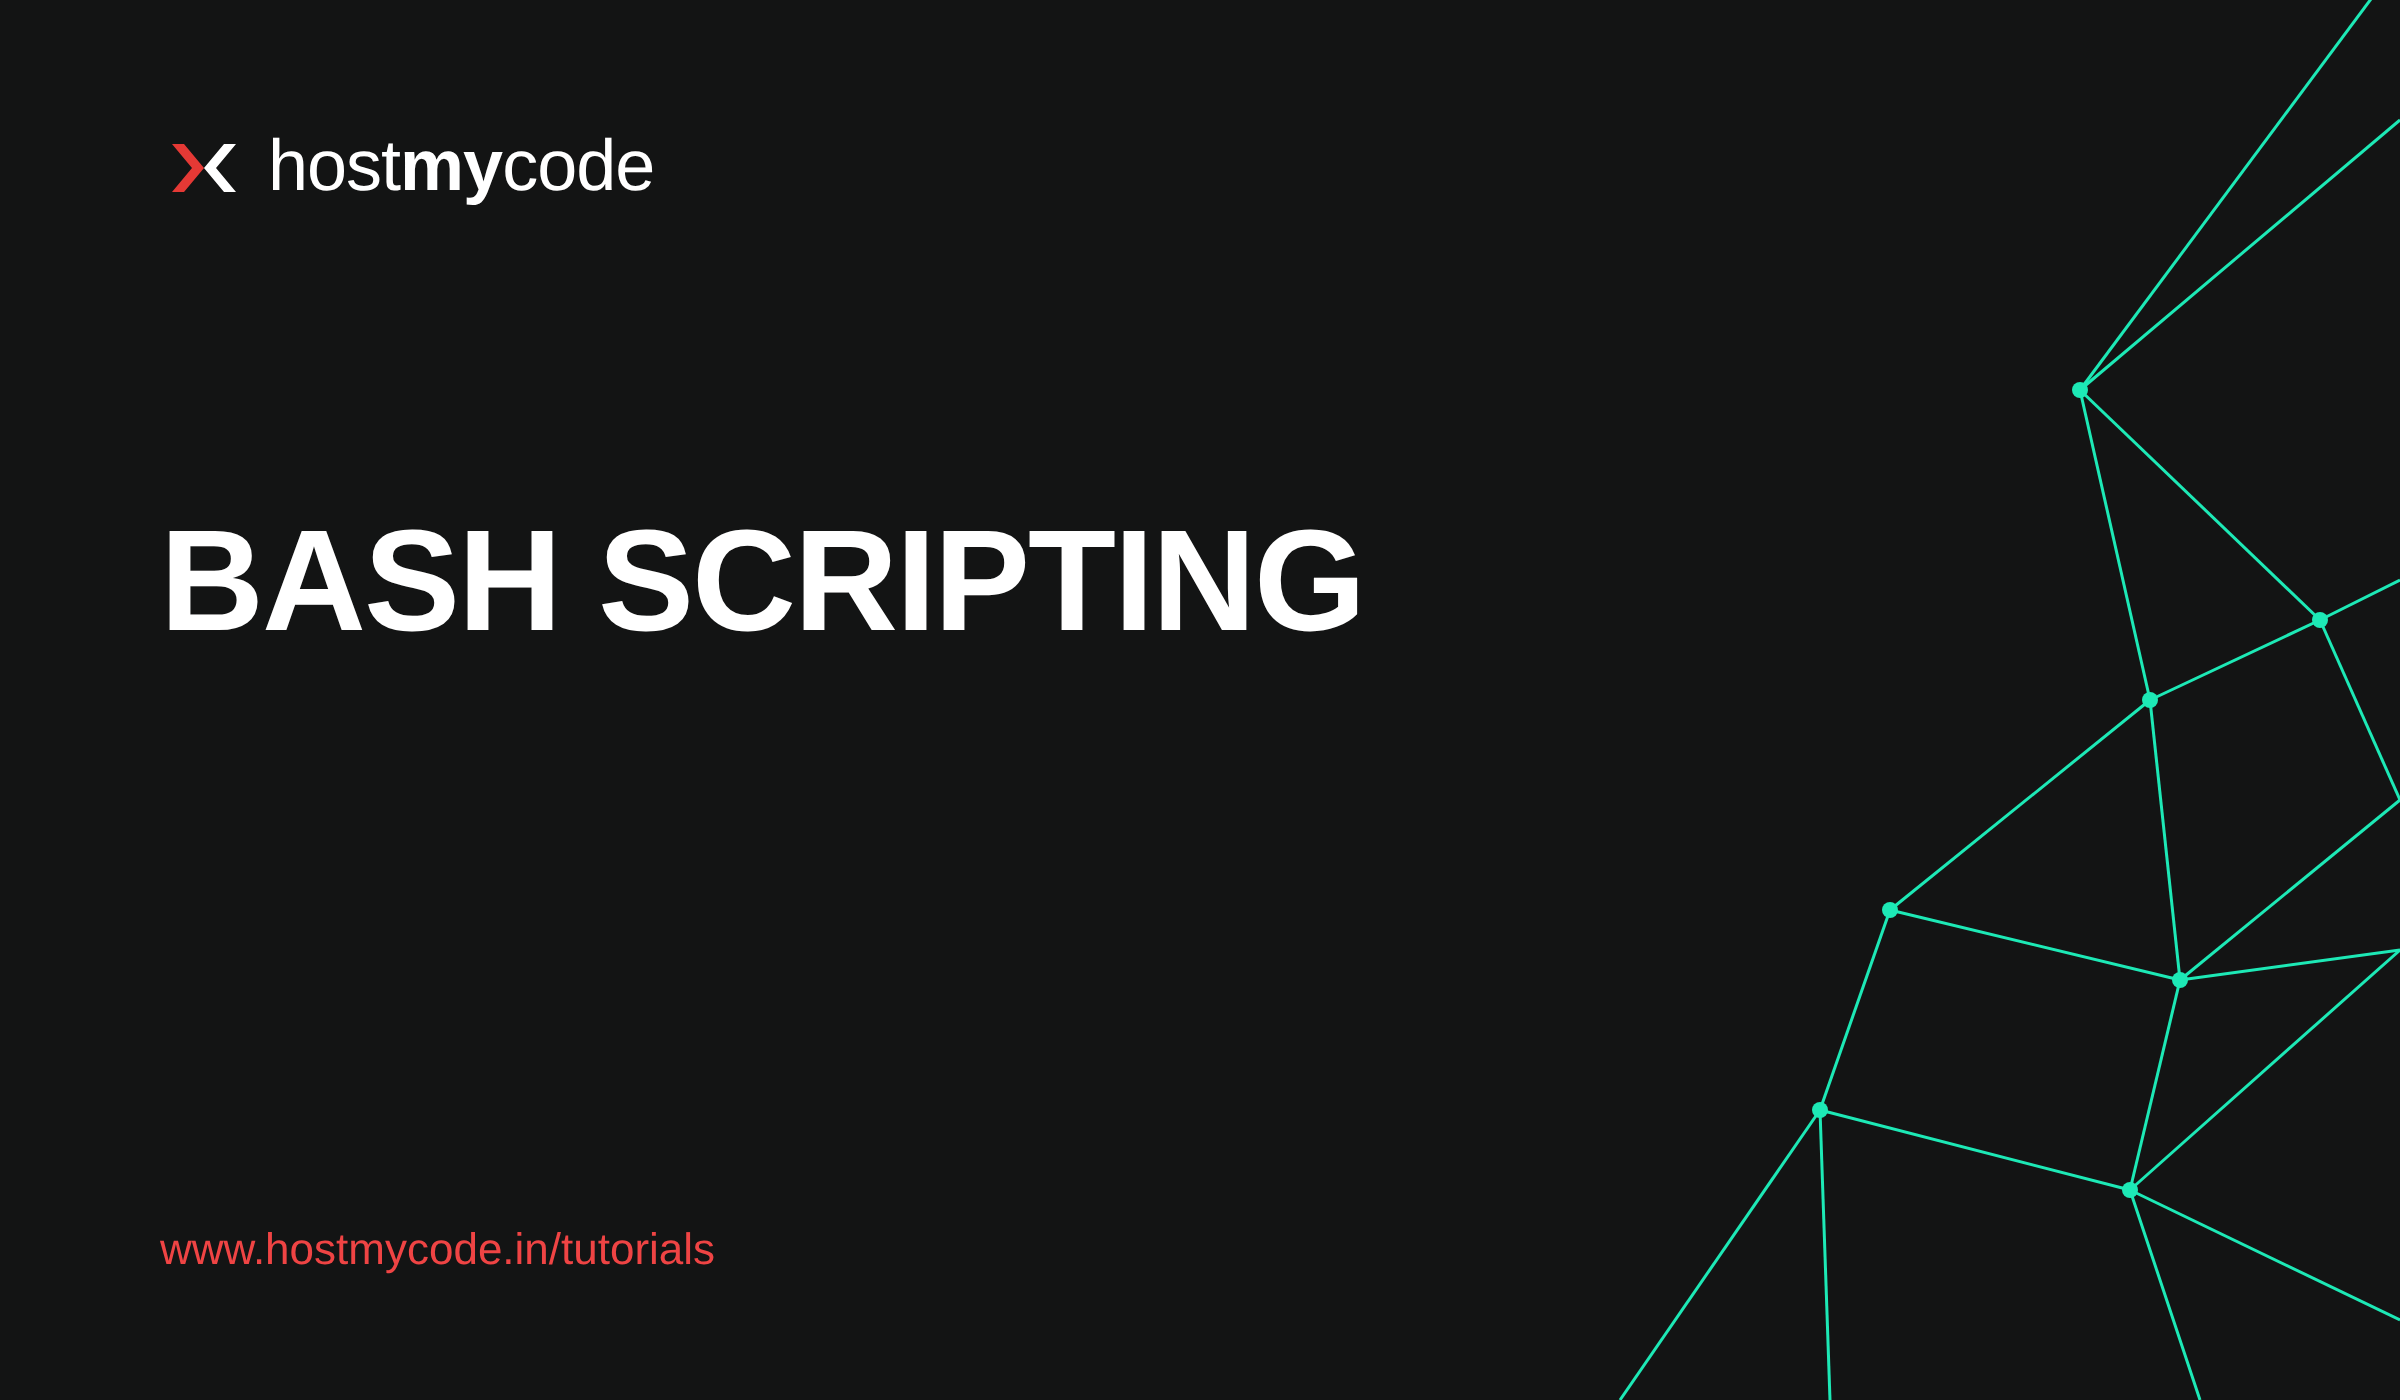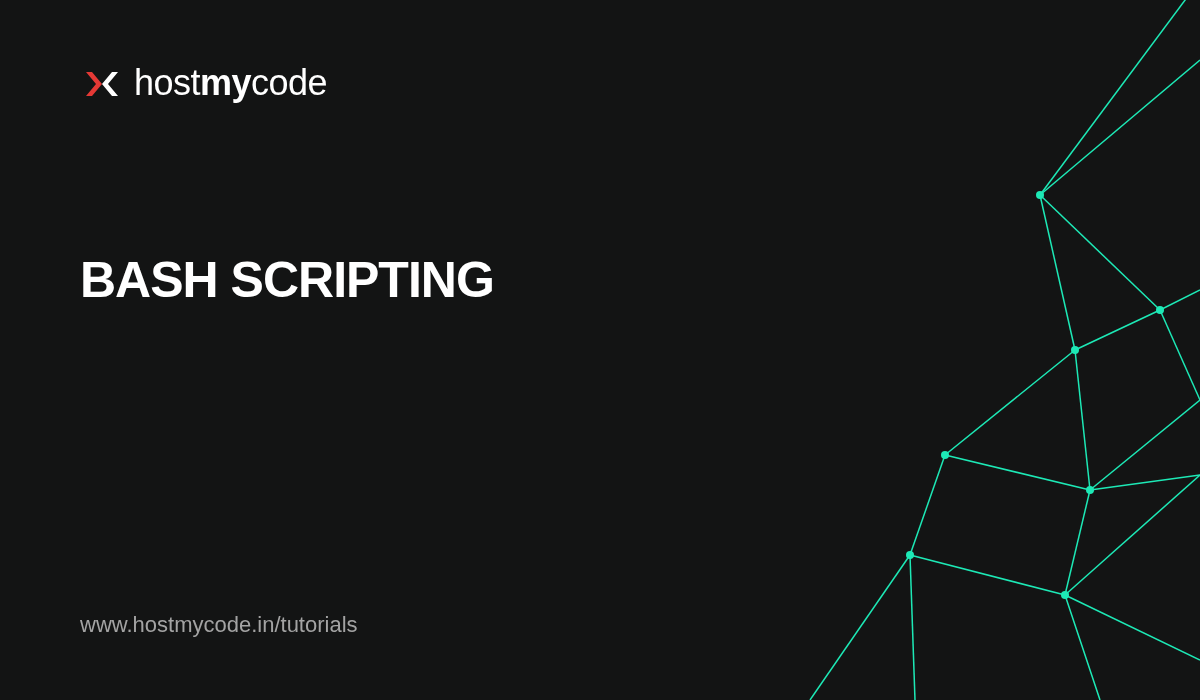--- a/index.html
+++ b/index.html
@@ -38,40 +38,40 @@
     }
     .logo-text .bold {
       font-weight: 700;
     }
     .main-content {
       position: absolute;
       top: 255px;
       left: 80px;
     }
     .title {
-      font-size: 50px;
+      font-size: 72px;
       font-weight: 700;
       color: #ffffff;
       letter-spacing: -1px;
       line-height: 1;
       margin-bottom: 25px;
     }
     .subtitle {
       font-size: 52px;
       font-weight: 700;
       color: #1de9b6;
       letter-spacing: -0.5px;
     }
     .url {
       position: absolute;
       bottom: 62px;
       left: 80px;
       font-size: 22px;
       font-weight: 500;
-      color: #a3a3a3;
+      color: #ef4444;
     }
     .geometric-art {
       position: absolute;
       right: 0;
       top: 0;
       width: 600px;
       height: 700px;
       pointer-events: none;
     }
   </style>

